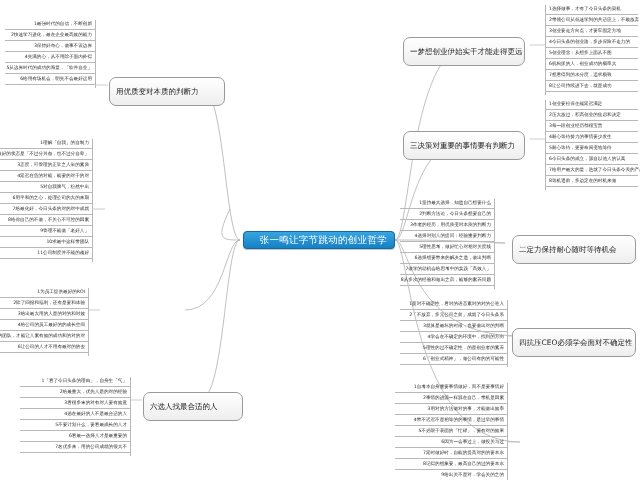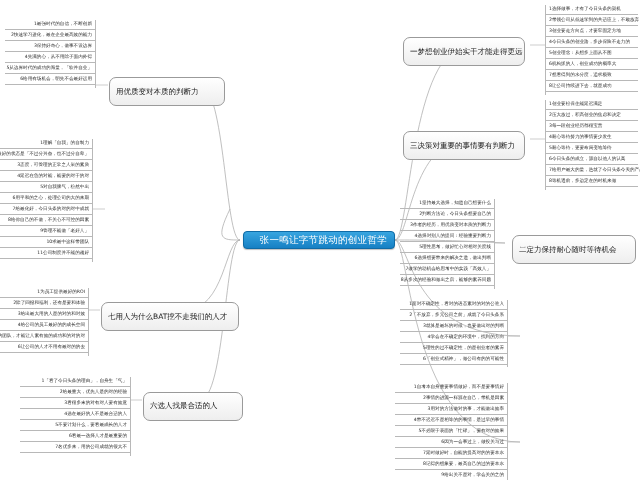--- a/index.html
+++ b/index.html
@@ -139,26 +139,26 @@
 
   <div class="branch-node" style="left:403px; top:37px; width:122px;">
     <span>一梦想创业伊始实干才能走得更远</span>
   </div>
   <div class="branch-node" style="left:403px; top:131px; width:122px;">
     <span>三决策对重要的事情要有判断力</span>
   </div>
   <div class="branch-node" style="left:512px; top:235px; width:124px;">
     <span>二定力保持耐心随时等待机会</span>
   </div>
-
-  <div class="branch-node" style="left:143px; top:392px; width:100px;font-family:Liberation Mono, monospace;">
+  <div class="branch-node" style="left:512px; top:328px; width:124px;">
+    <span>四抗压CEO必须学会面对不确定性</span>
+  </div>
+
+  <div class="branch-node" style="left:143px; top:392px; width:100px;">
     <span>六选人找最合适的人</span>
-  </div>
-  <div class="branch-node" style="left:101px; top:302px; width:138px;">
-    <span>七用人为什么BAT挖不走我们的人才</span>
   </div>
   <div class="branch-node" style="left:109px; top:77px; width:116px;">
     <span>用优质变对本质的判断力</span>
   </div>
 
   <div class="cluster-spine" style="left:545px; top:5px; height:90px;"></div>
   <div class="leaf-node right-side" style="left:546px; top:4px;  width:92px;">
       <span>1选择做事，才有了今日头条的契机</span>
     </div>
   <div class="leaf-node right-side" style="left:546px; top:15px; width:92px;">

